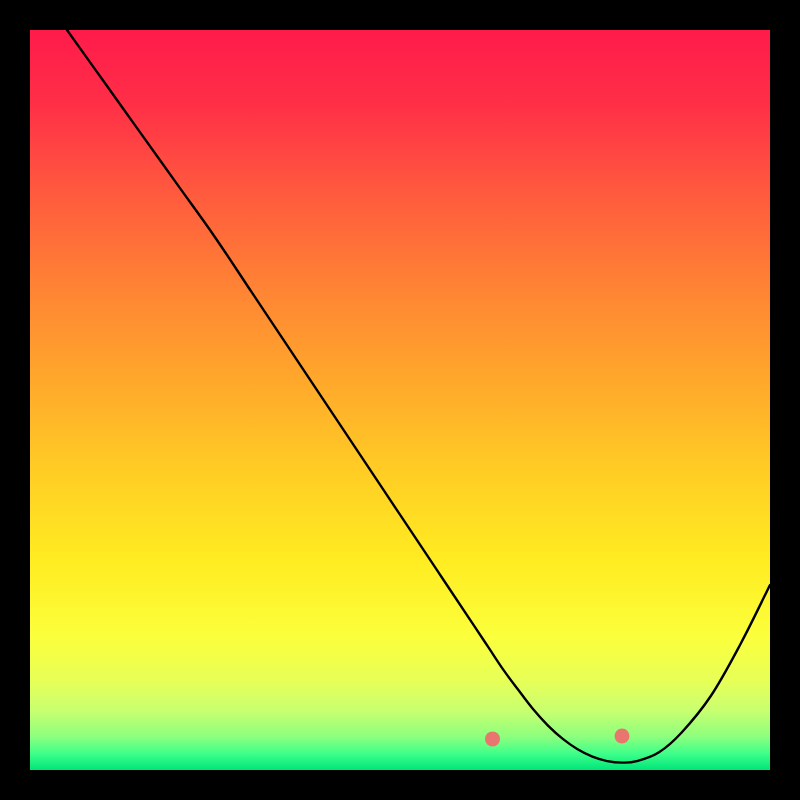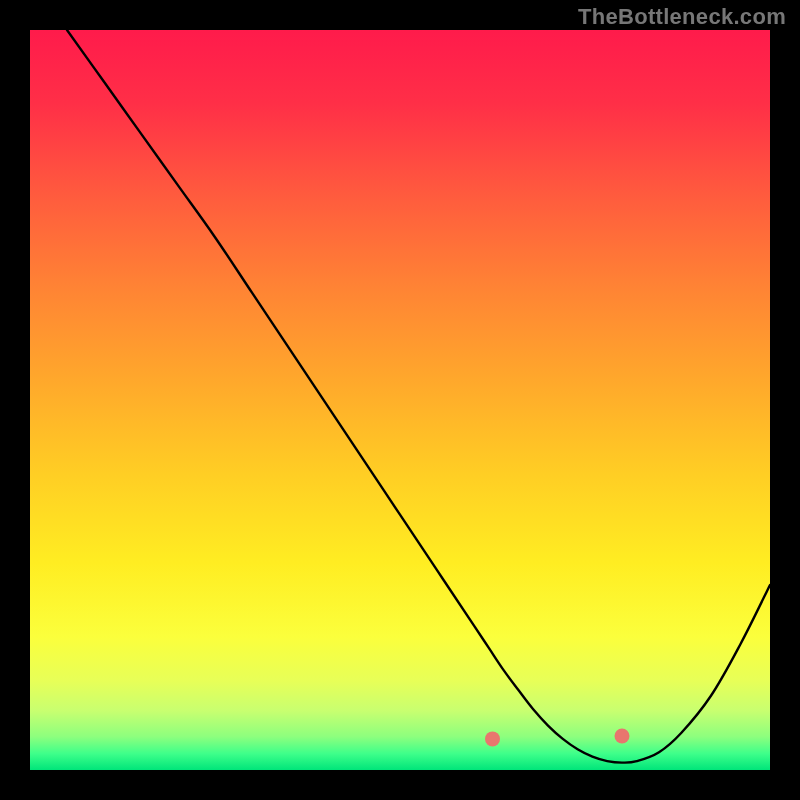--- a/index.html
+++ b/index.html
@@ -52,21 +52,20 @@
   }
   .pill {
     fill: #e8766e;
     stroke: none;
   }
 </style>
 </head>
 <body>
 
 <div class="frame">
-  <div class="attribution">TheBottleneck.com</div>
   <div class="plot-wrap">
     <svg class="plot" viewBox="0 0 740 740" preserveAspectRatio="none">
       <defs>
         <linearGradient id="bg-grad" x1="0" y1="0" x2="0" y2="1">
             <stop offset="0.00%" stop-color="#ff1b4b"></stop>
             <stop offset="10.00%" stop-color="#ff2f47"></stop>
             <stop offset="22.00%" stop-color="#ff5a3e"></stop>
             <stop offset="35.00%" stop-color="#ff8434"></stop>
             <stop offset="48.00%" stop-color="#ffaa2b"></stop>
             <stop offset="60.00%" stop-color="#ffce24"></stop>

